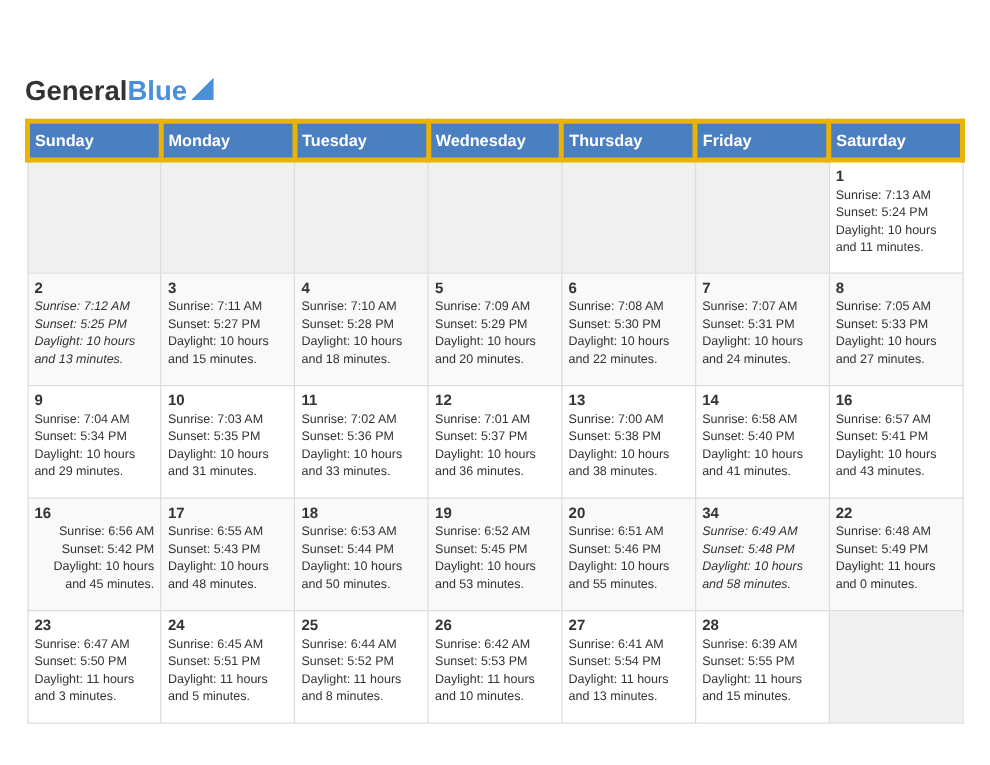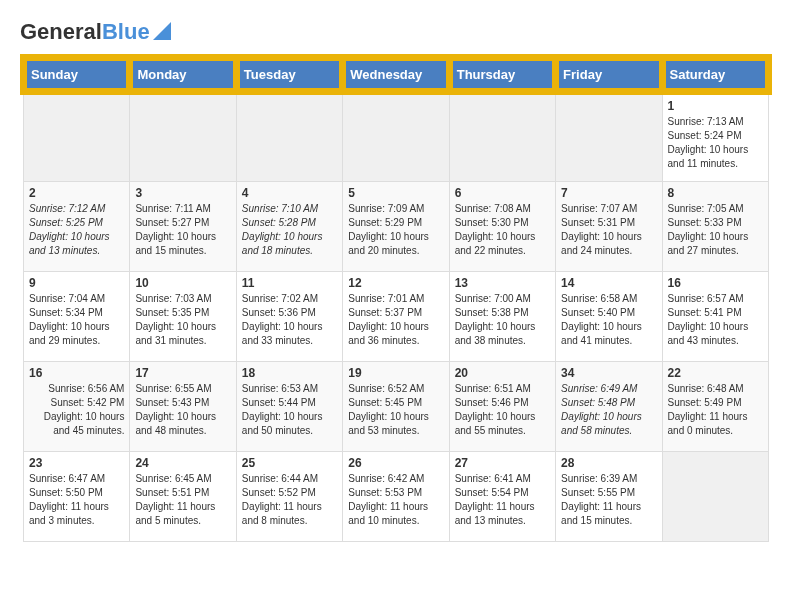--- a/index.html
+++ b/index.html
@@ -24,20 +24,21 @@
     .logo-text {
       font-size: 22px;
       font-weight: bold;
       color: #333;
       line-height: 1;
     }
     .logo-text span.blue { color: #4a90d9; }
     .logo-wrapper {
       display: flex;
       align-items: flex-end;
+      margin-top: 40px;
     }
     .title-block {
       text-align: right;
     }
     .title-block h1 {
       font-size: 32px;
       font-weight: bold;
       color: #333;
     }
     .title-block h2 {
@@ -50,21 +51,21 @@
       border-collapse: collapse;
       table-layout: fixed;
     }
     thead tr th {
       background-color: #4a7fc1;
       color: #fff;
       font-size: 13px;
       font-weight: bold;
       padding: 6px 4px;
       text-align: left;
-      border: 7px solid #eab308;
+      border: 4px solid #eab308;
     }
     tbody tr td {
       vertical-align: top;
       padding: 4px 5px;
       font-size: 10.5px;
       color: #333;
       border: 1px solid #ddd;
       height: 90px;
       background: #fff;
     }
@@ -148,21 +149,21 @@
         </td>
         <td>
           <span class="day-num">3</span>
           <div class="day-info" style="white-space: pre-line;">Sunrise: 7:11 AM
 Sunset: 5:27 PM
 Daylight: 10 hours
 and 15 minutes.</div>
         </td>
         <td>
           <span class="day-num">4</span>
-          <div class="day-info" style="white-space: pre-line; font-style: italic;">Sunrise: 7:10 AM
+          <div class="day-info" style="white-space: pre-line;">Sunrise: 7:10 AM
 Sunset: 5:28 PM
 Daylight: 10 hours
 and 18 minutes.</div>
         </td>
         <td>
           <span class="day-num">5</span>
           <div class="day-info" style="white-space: pre-line;">Sunrise: 7:09 AM
 Sunset: 5:29 PM
 Daylight: 10 hours
 and 20 minutes.</div>

